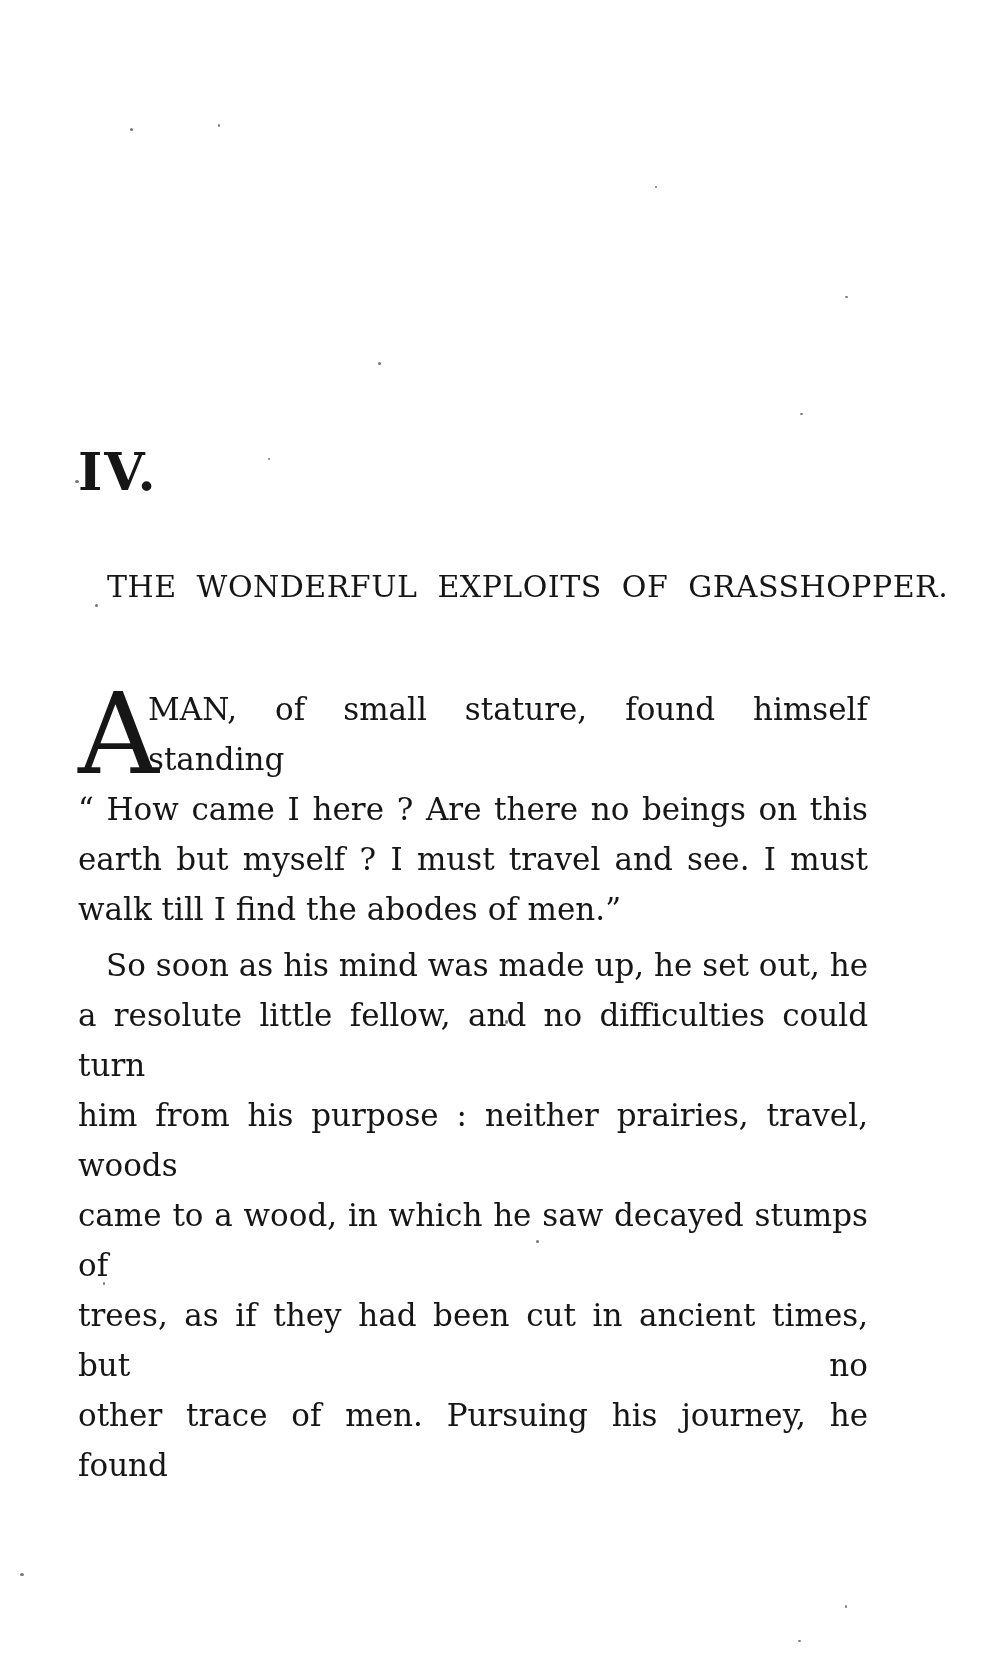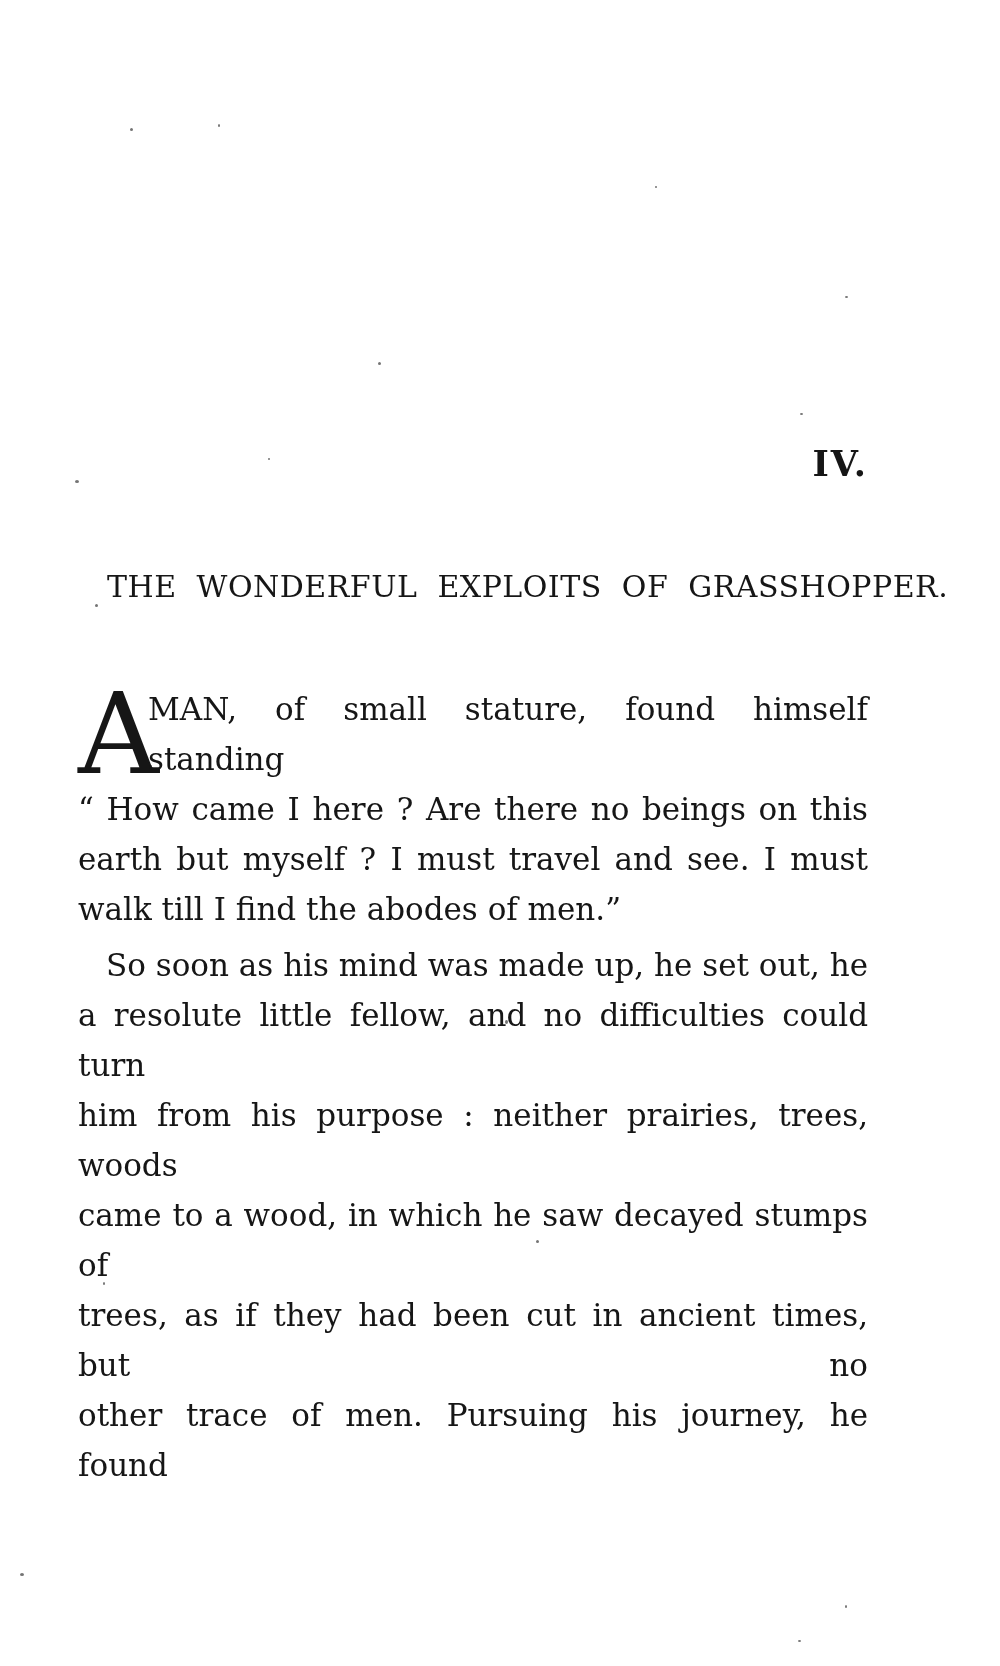--- a/index.html
+++ b/index.html
@@ -14,22 +14,22 @@
     background: #ffffff;
     overflow: hidden;
     font-family: "DejaVu Serif", "Liberation Serif", serif;
     color: #161616;
   }
   .chapter-number {
     position: absolute;
     top: 446px;
     left: 78px;
     width: 790px;
-    text-align: right;
-    font-size: 35px;
+    text-align: left;
+    font-size: 52px;
     font-weight: bold;
     letter-spacing: 2px;
     line-height: 1;
   }
   .chapter-title {
     position: absolute;
     top: 572px;
     left: 78px;
     width: 790px;
     text-align: center;
@@ -94,21 +94,21 @@
       <span class="drop-cap">A</span>
     <div class="line">MAN, of small stature, found himself standing</div>
         <div class="line">“ How came I here ? Are there no beings on this</div>
         <div class="line">earth but myself ? I must travel and see. I must</div>
         <div class="line line-last-left">walk till I find the abodes of men.”</div>
       </div>
 
     <div class="paragraph para-second">
         <div class="line line-indent">So soon as his mind was made up, he set out, he</div>
         <div class="line">a resolute little fellow, and no difficulties could turn</div>
-        <div class="line">him from his purpose : neither prairies, trees, woods</div>
+        <div class="line">him from his purpose : neither prairies, travel, woods</div>
         <div class="line">came to a wood, in which he saw decayed stumps of</div>
         <div class="line">trees, as if they had been cut in ancient times, but no</div>
         <div class="line">other trace of men. Pursuing his journey, he found</div>
       </div>
 
   </div>
 
   <div class="speckle" style="left:130px; top:128px; width:3px; height:3px;"></div>
   <div class="speckle" style="left:218px; top:124px; width:2px; height:3px;"></div>
   <div class="speckle" style="left:655px; top:186px; width:2px; height:2px;"></div>

